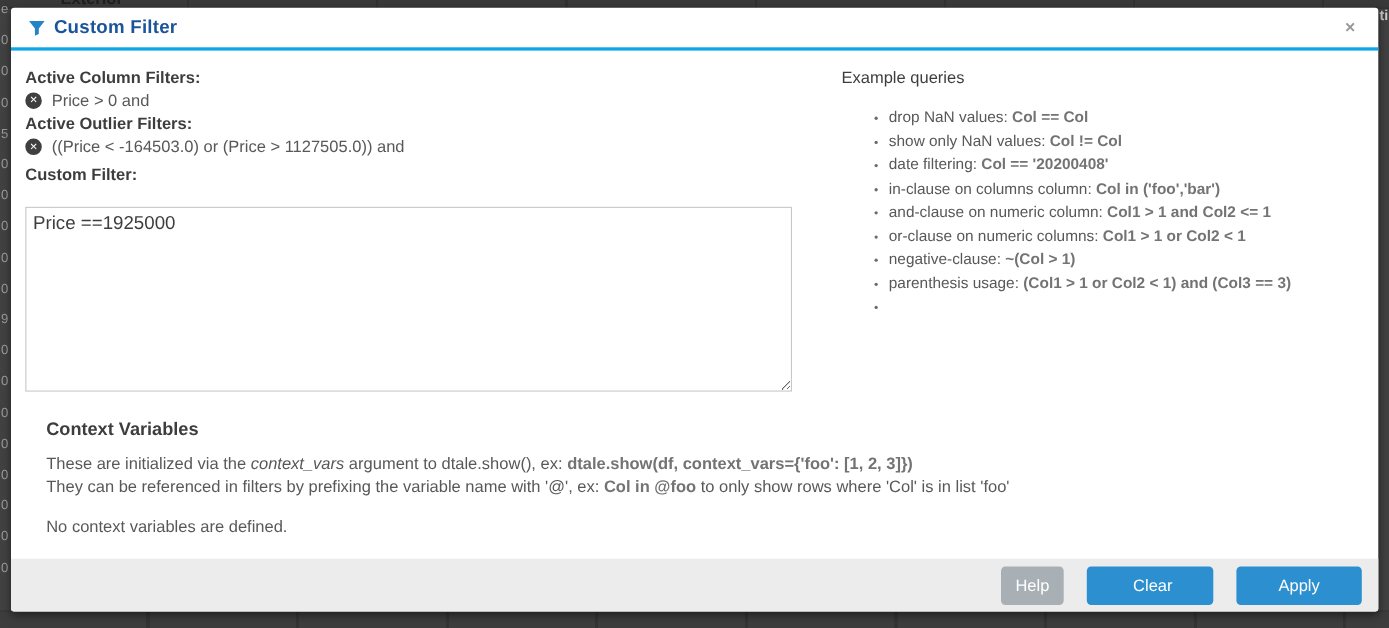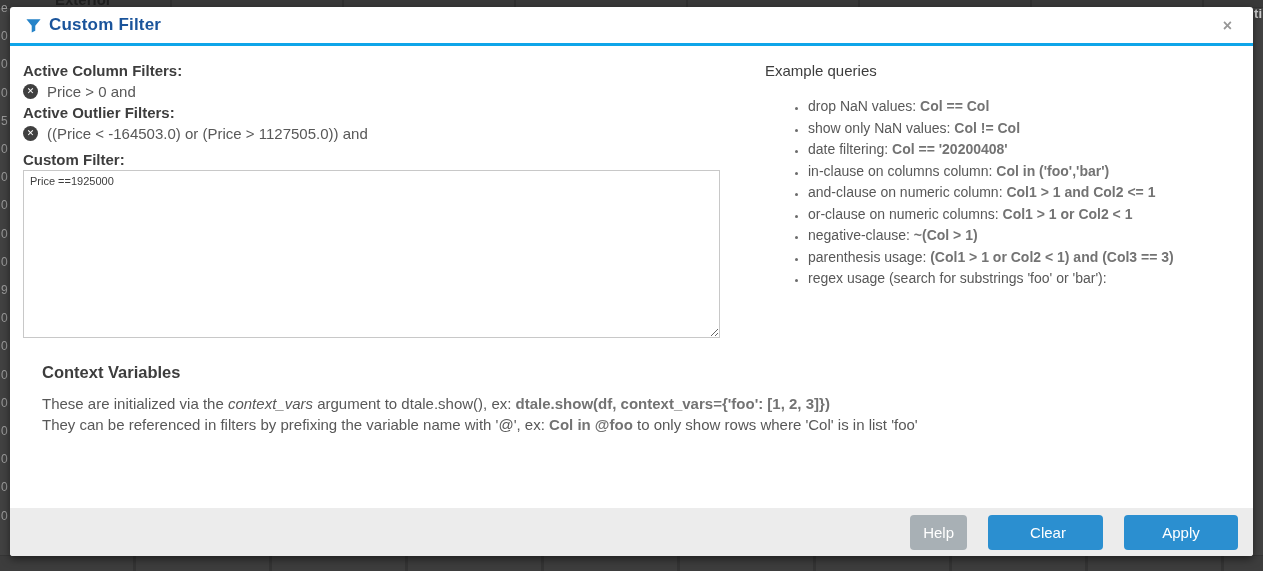--- a/index.html
+++ b/index.html
@@ -62,23 +62,23 @@
   .col-right{flex:1;padding-left:35px;min-width:0;}
   .flt-label{font-weight:bold;color:#3d3d3d;font-size:15px;line-height:21px;}
   .flt-row{display:flex;align-items:center;color:#585858;font-size:15px;line-height:21px;}
   .x-circle{
     width:15px;height:15px;flex:none;border-radius:50%;background:#3f3f3f;color:#fff;
     display:flex;align-items:center;justify-content:center;
     font-size:9px;line-height:1;margin-right:9px;cursor:pointer;
   }
   .custom-label{margin-top:5px;}
   .custom-filter-input{
-    display:block;width:683px;height:158px;margin-top:0;
+    display:block;width:683px;height:158px;margin-top:18px;
     border:1px solid #c8c8c8;border-radius:0;padding:4px 6px;
-    font-family:"Liberation Sans", sans-serif;font-size:11px;color:#3d3d3d;
+    font-family:"Liberation Sans", sans-serif;font-size:17px;color:#3d3d3d;
     resize:both;outline:none;background:#fff;
   }
   .examples-heading{font-size:15px;color:#3d3d3d;font-weight:normal;margin:2px 0 0 0;}
   .examples-list{
     margin:17px 0 0 0;padding-left:43px;color:#585858;font-size:14px;line-height:21.5px;
   }
   .examples-list li::marker{color:#6b6b6b;font-size:11px;}
   .examples-list b{color:#737373;}
   .examples-list li.block-code b{display:block;}
   .context-section{margin:25px 0 0 19px;}
@@ -162,31 +162,32 @@
         <h4 class="examples-heading">Example queries</h4>
         <ul class="examples-list">
           <li><span>drop NaN values: </span><b>Col == Col</b></li>
           <li><span>show only NaN values: </span><b>Col != Col</b></li>
           <li><span>date filtering: </span><b>Col == '20200408'</b></li>
           <li><span>in-clause on columns column: </span><b>Col in ('foo','bar')</b></li>
           <li><span>and-clause on numeric column: </span><b>Col1 &gt; 1 and Col2 &lt;= 1</b></li>
           <li><span>or-clause on numeric columns: </span><b>Col1 &gt; 1 or Col2 &lt; 1</b></li>
           <li><span>negative-clause: </span><b>~(Col &gt; 1)</b></li>
           <li><span>parenthesis usage: </span><b>(Col1 &gt; 1 or Col2 &lt; 1) and (Col3 == 3)</b></li>
-          <li class="block-code"><span>regex usage (search for substrings 'foo' or 'bar'): </span></li>
+          <li class="block-code"></li>
         </ul>
       </div>
     </div>
 
     <div class="context-section">
       <h3 class="context-heading">Context Variables</h3>
       <p class="context-text">
         <span>These are initialized via the </span><em>context_vars</em><span> argument to dtale.show(), ex: </span><b>dtale.show(df, context_vars={'foo': [1, 2, 3]})</b><br>
         <span>They can be referenced in filters by prefixing the variable name with '@', ex: </span><b>Col in @foo</b><span> to only show rows where 'Col' is in list 'foo'</span>
       </p>
+      <p class="context-empty">No context variables are defined.</p>
     </div>
   </div>
 
   <div class="modal-footer">
     <button class="btn btn-help">Help</button>
     <button class="btn btn-primary btn-clear">Clear</button>
     <button class="btn btn-primary btn-apply">Apply</button>
   </div>
 
 </div>

